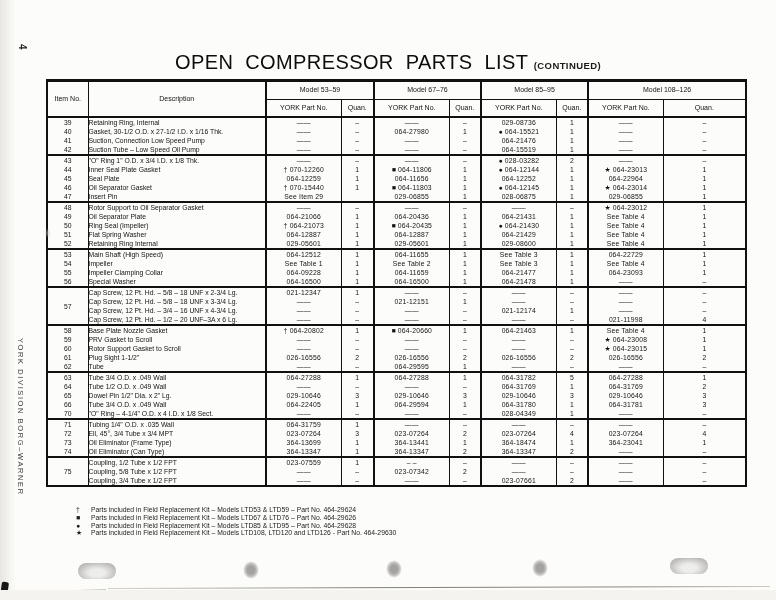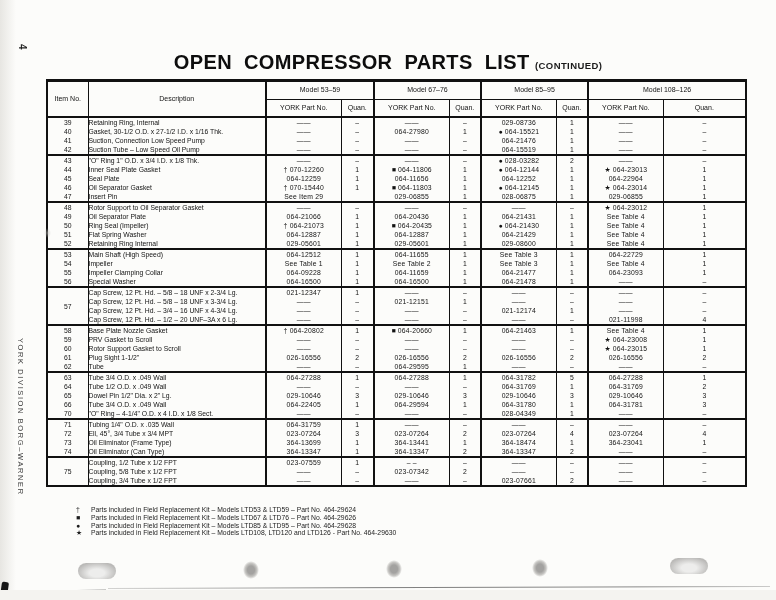--- a/index.html
+++ b/index.html
@@ -10,21 +10,21 @@
   .edge-bottom{position:absolute;left:0;top:590px;width:776px;height:10px;background:#f4f3f0;}
 
   
   .page-num{position:absolute;left:17px;top:44px;writing-mode:vertical-rl;
         font-size:10px;font-weight:bold;color:#222;}
   .spine{position:absolute;left:16px;top:338px;writing-mode:vertical-rl;
         font-size:7.5px;letter-spacing:1.6px;color:#3d3d3d;}
 
   
   .title-wrap{position:absolute;top:51px;left:0;width:776px;text-align:center;white-space:nowrap;}
-  .title-main{font-size:20px;font-weight:bold;letter-spacing:.4px;word-spacing:6px;color:#0d0d0d;}
+  .title-main{font-size:20px;font-weight:normal;letter-spacing:.4px;word-spacing:6px;color:#0d0d0d;}
   .title-suffix{font-size:9.5px;font-weight:bold;letter-spacing:.4px;margin-left:1px;color:#1a1a1a;}
 
   
   table.parts{position:absolute;left:46px;top:79px;width:699px;border-collapse:collapse;
         table-layout:fixed;border:2px solid #111;border-top:3px solid #111;}
   table.parts th,table.parts td{padding:0;margin:0;overflow:hidden;white-space:nowrap;}
   thead th{font-size:7px;font-weight:normal;text-align:center;line-height:1.15;vertical-align:middle;}
   thead tr.hr1 th{height:17px;}
   thead tr.hr2 th{height:16px;}
   thead{border-bottom:2px solid #111;}

